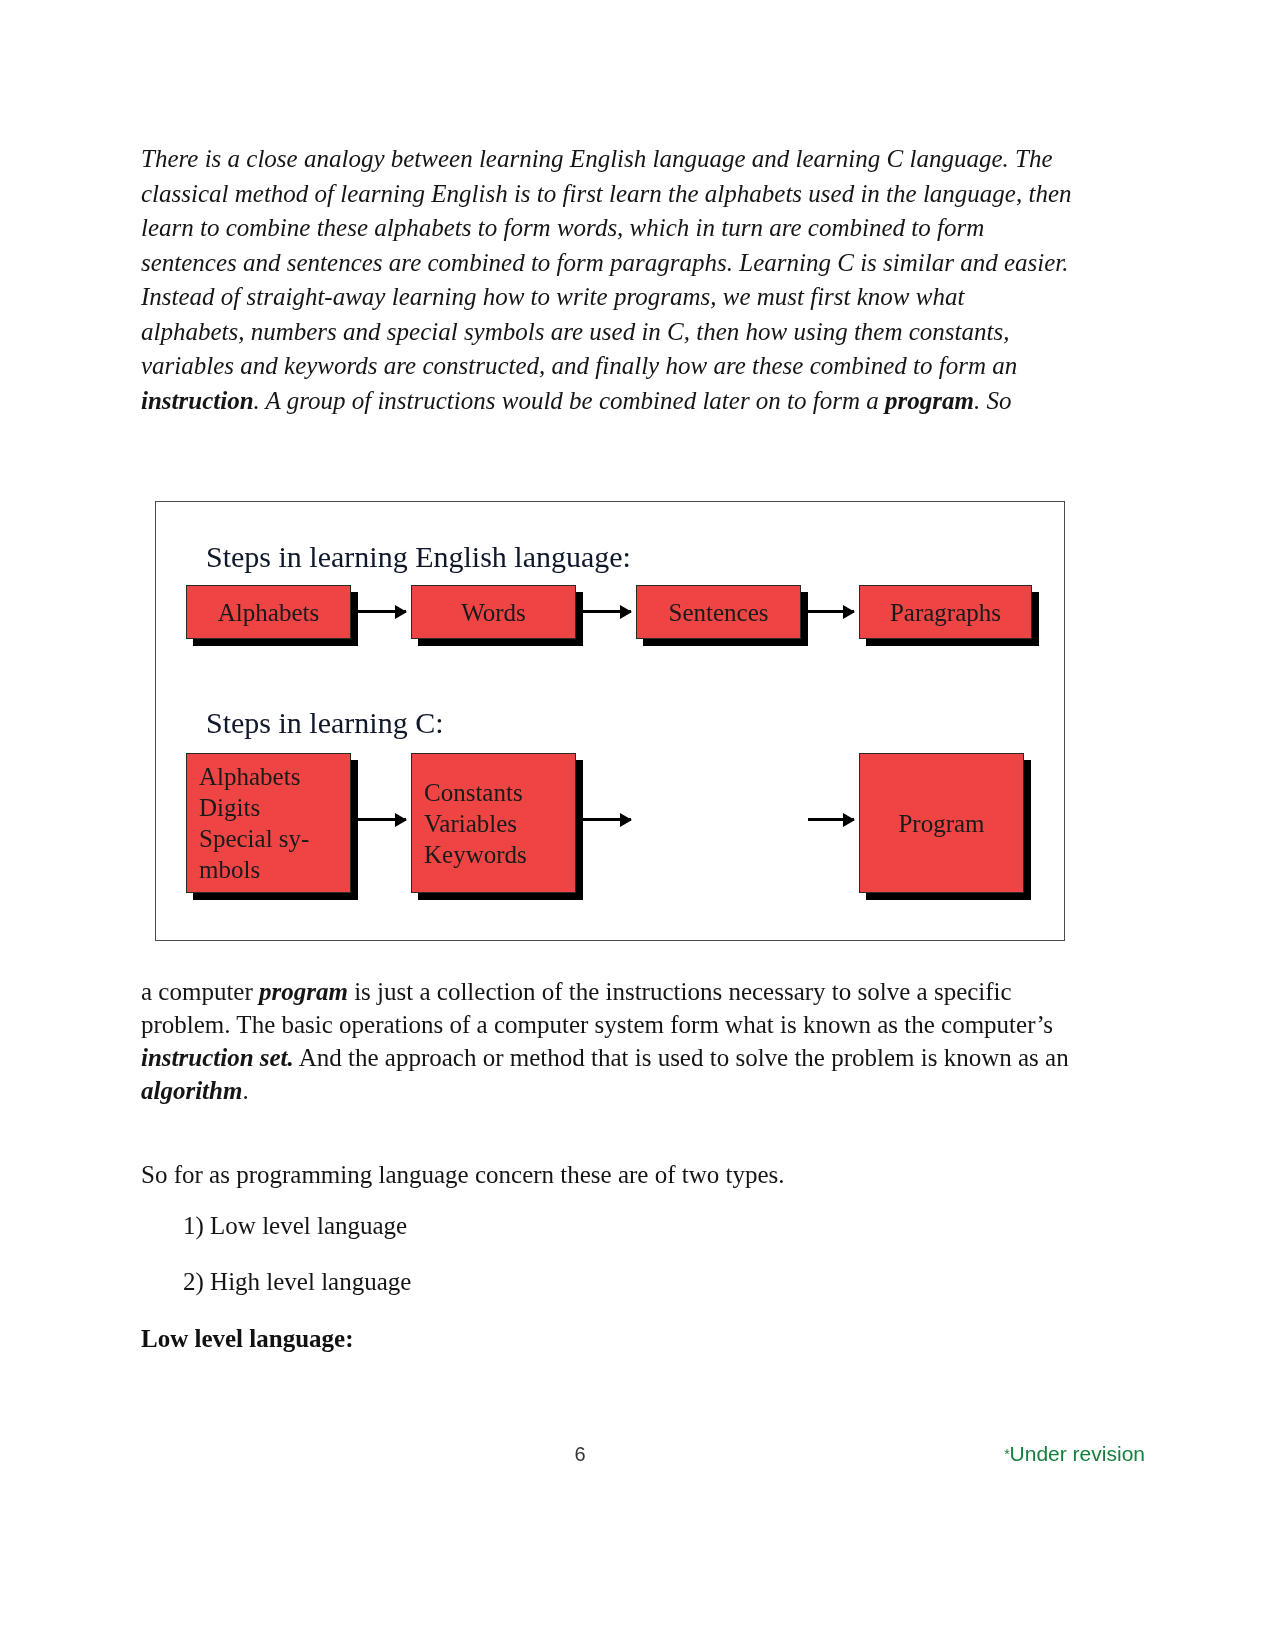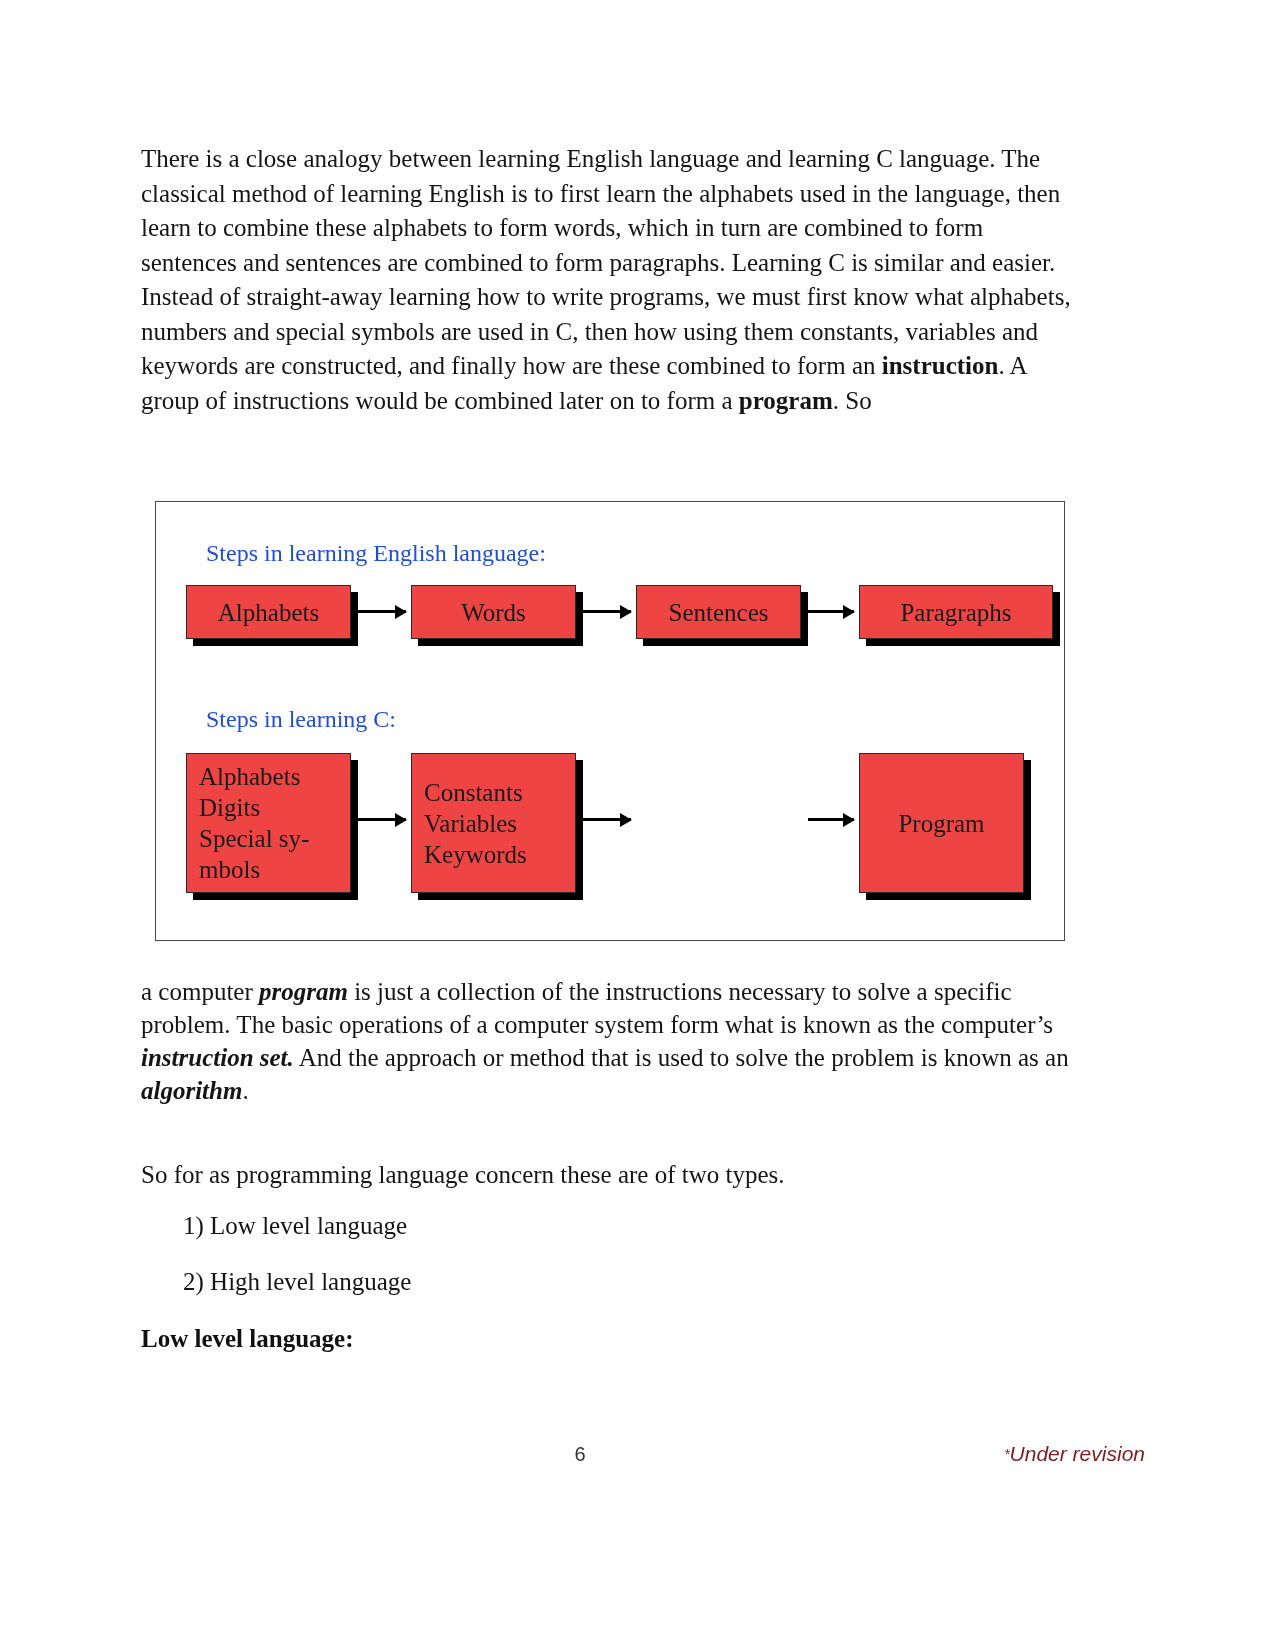--- a/index.html
+++ b/index.html
@@ -15,39 +15,39 @@
 
   .body-text {
     position:absolute;
     left:141px;
     width:932px;
     font-size:25px;
     line-height:34.5px;
     text-align:left;
     color:#151515;
   }
-  .para1 { top:142px; }
+  .para1 { top:142px;font-style:italic; }
   .para2 { top:975px; line-height:33px; }
   .para3 { top:1158px; }
 
   b.bold { font-weight:bold; }
   i.bolditalic { font-weight:bold; font-style:italic; }
 
   
   .diagram {
     position:absolute;
     left:155px; top:501px;
     width:908px; height:438px;
     border:1.5px solid #4a4a4a;
     background:#ffffff;
   }
   .dia-label {
     position:absolute;
-    font-size:24px;
-    color:#1d4ed8;
+    font-size:30px;
+    color:#0f172a;
     white-space:nowrap;
   }
   .lbl-english { left:50px; top:38px; }
   .lbl-c       { left:50px; top:204px; }
 
   .fbox {
     position:absolute;
     background:#ef4444;
     border:1.2px solid #2a2a2a;
     box-shadow:7px 7px 0 0 #000000;
@@ -64,21 +64,21 @@
     justify-content:flex-start;
     text-align:left;
     padding-left:12px;
   }
 
   
   .r1 { top:83px; height:54px; }
   .b-alphabets { left:30px;  width:165px; }
   .b-words     { left:255px; width:165px; }
   .b-sentences { left:480px; width:165px; }
-  .b-paragraphs{ left:703px; width:194px; }
+  .b-paragraphs{ left:703px; width:173px; }
 
   
   .r2 { top:251px; height:140px; }
   .b-alpha-digits { left:30px;  width:165px; }
   .b-constants    { left:255px; width:165px; }
   .b-instructions { left:480px; width:165px; }
   .b-program      { left:703px; width:165px; }
 
   
   .arrow {
@@ -130,23 +130,22 @@
     text-align:center;
     font-family:"Liberation Sans", sans-serif;
     font-size:20px;
     color:#333333;
   }
   .footer-note {
     position:absolute;
     right:130px; top:1442px;
     font-family:"Liberation Sans", sans-serif;
     font-size:21px;
-    color:#7f1d1d;
+    color:#15803d;
     white-space:nowrap;
-    font-style:italic;
   }
   .footer-note .ast { font-size:14px; vertical-align:2px; }
 </style>
 </head>
 <body>
 
 <div class="page">
 
   <div class="body-text para1"><span>There is a close analogy between learning English language and learning C language. The classical method of learning English is to first learn the alphabets used in the language, then learn to combine these alphabets to form words, which in turn are combined to form sentences and sentences are combined to form paragraphs. Learning C is similar and easier. Instead of straight-away learning how to write programs, we must first know what alphabets, numbers and special symbols are used in C, then how using them constants, variables and keywords are constructed, and finally how are these combined to form an </span><b class="bold">instruction</b><span>. A group of instructions would be combined later on to form a </span><b class="bold">program</b><span>. So</span></div>
 

